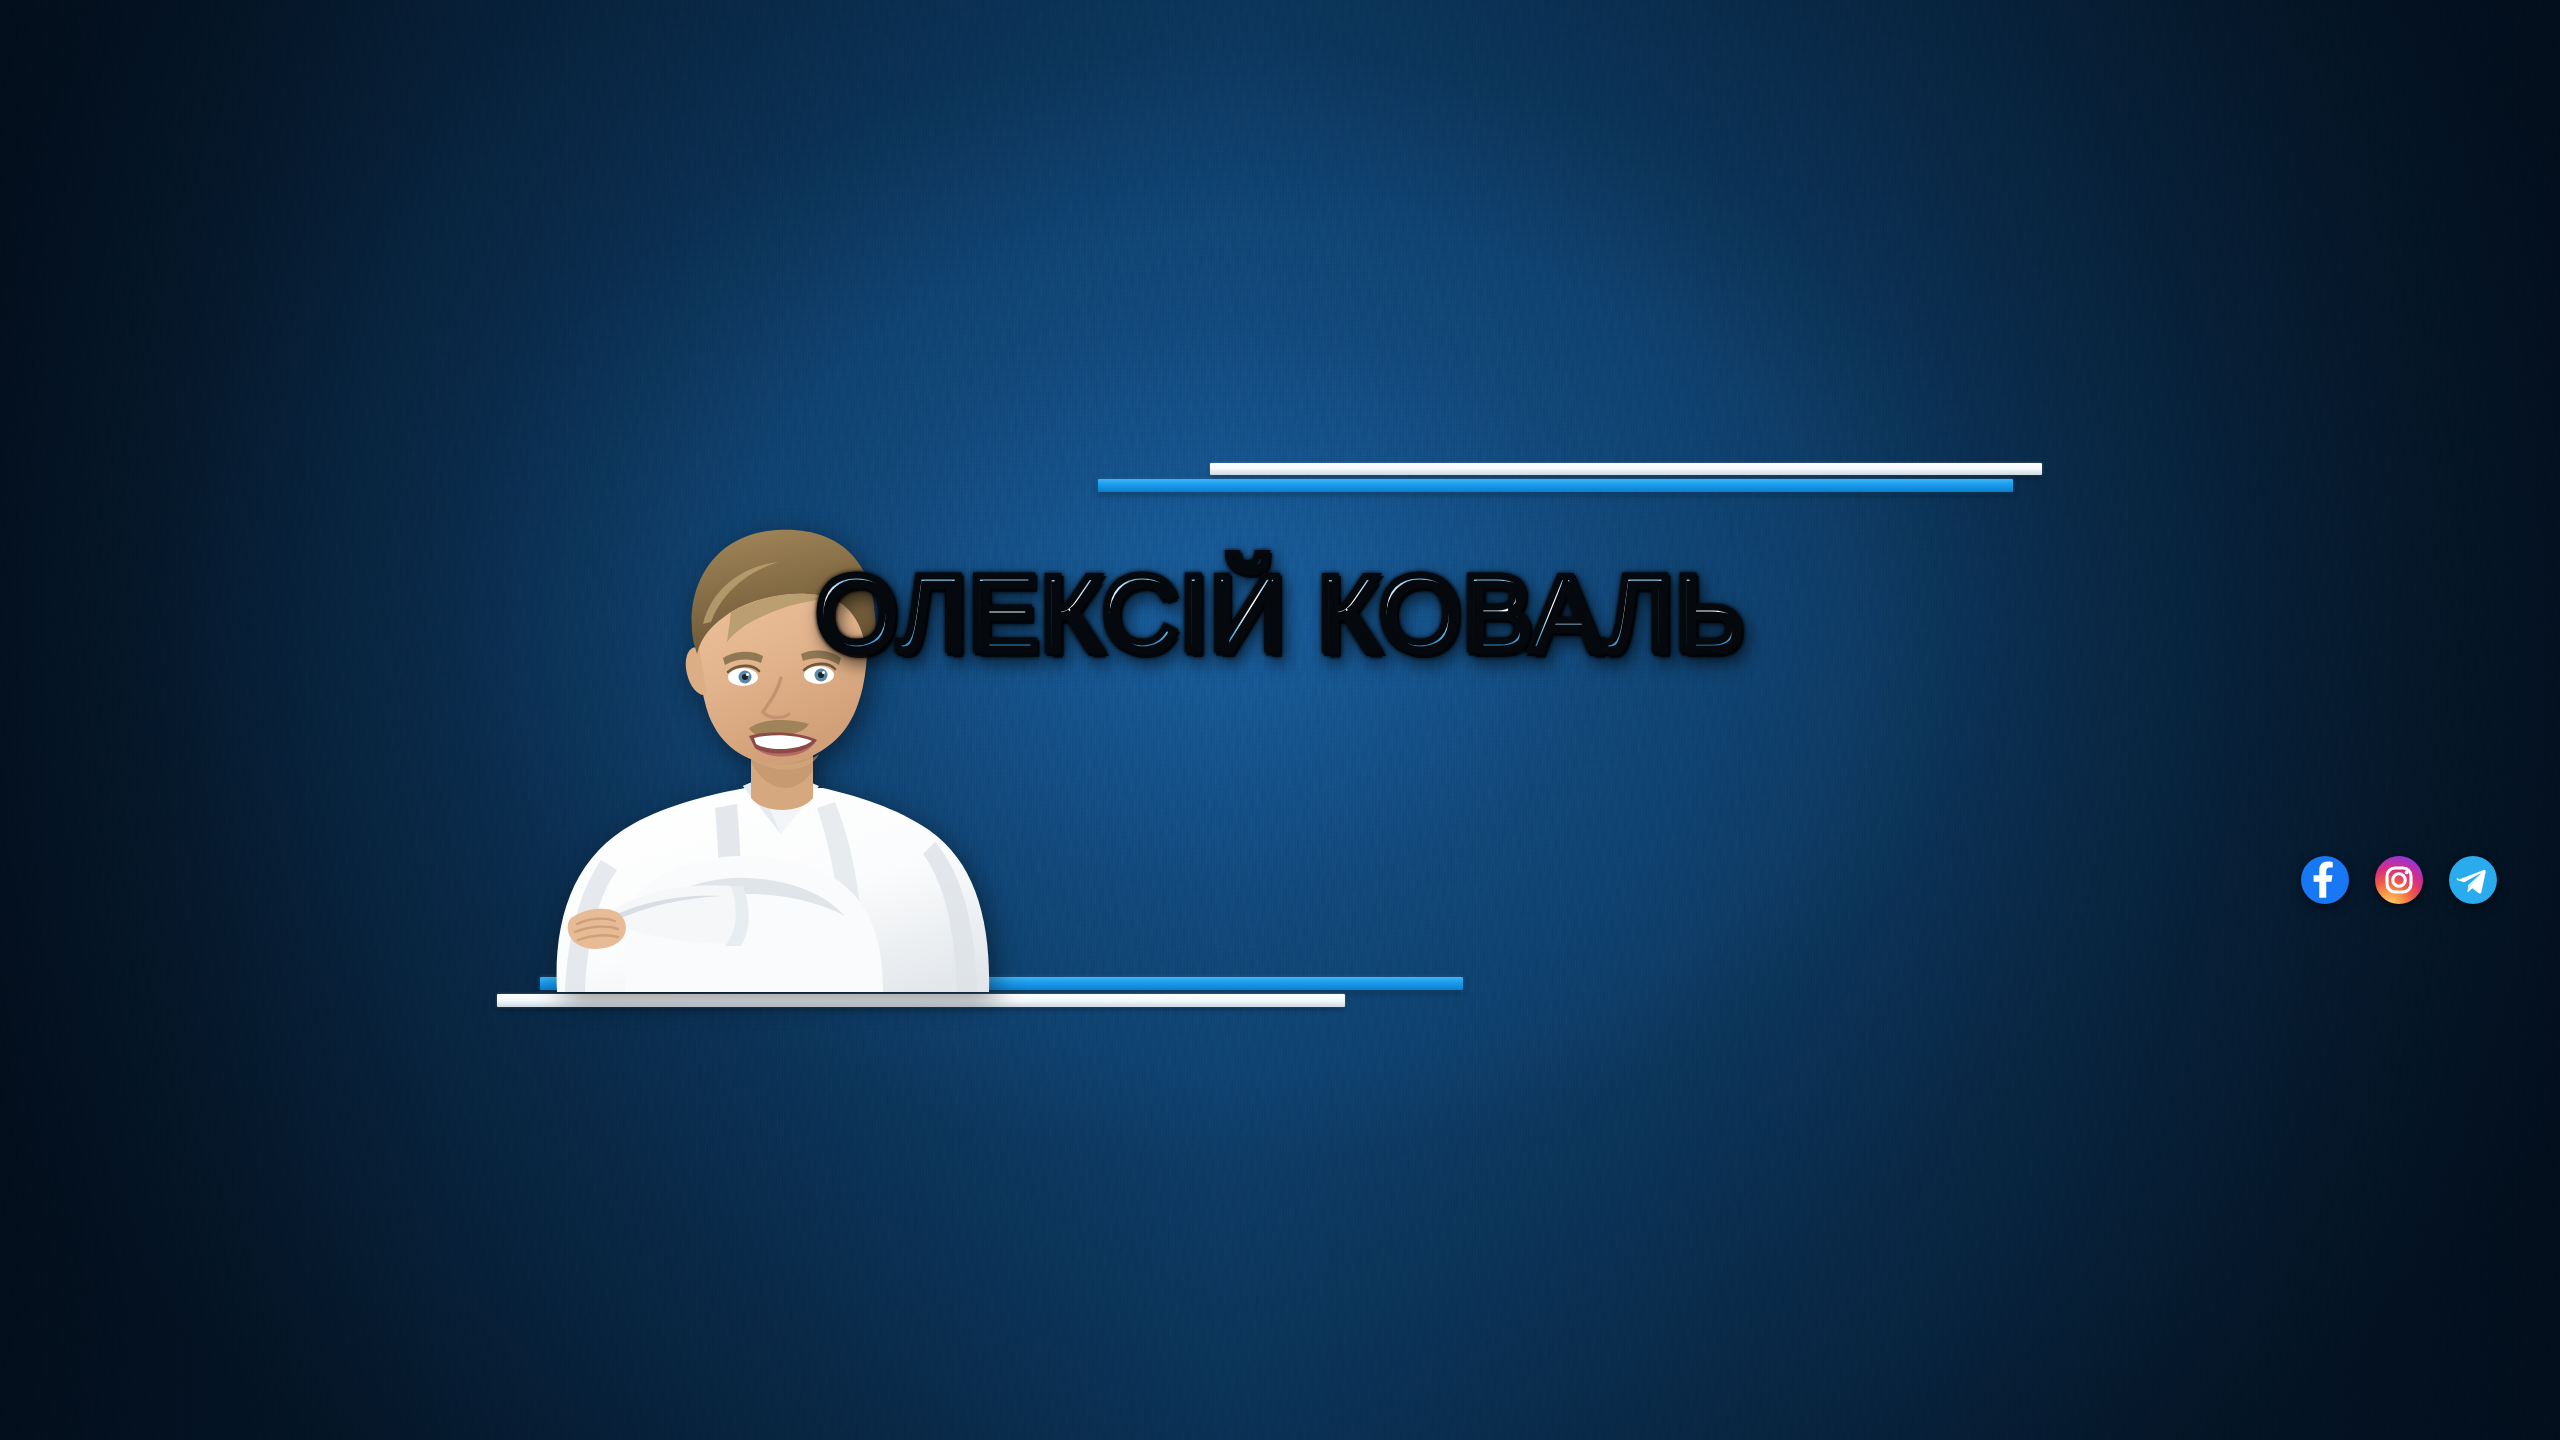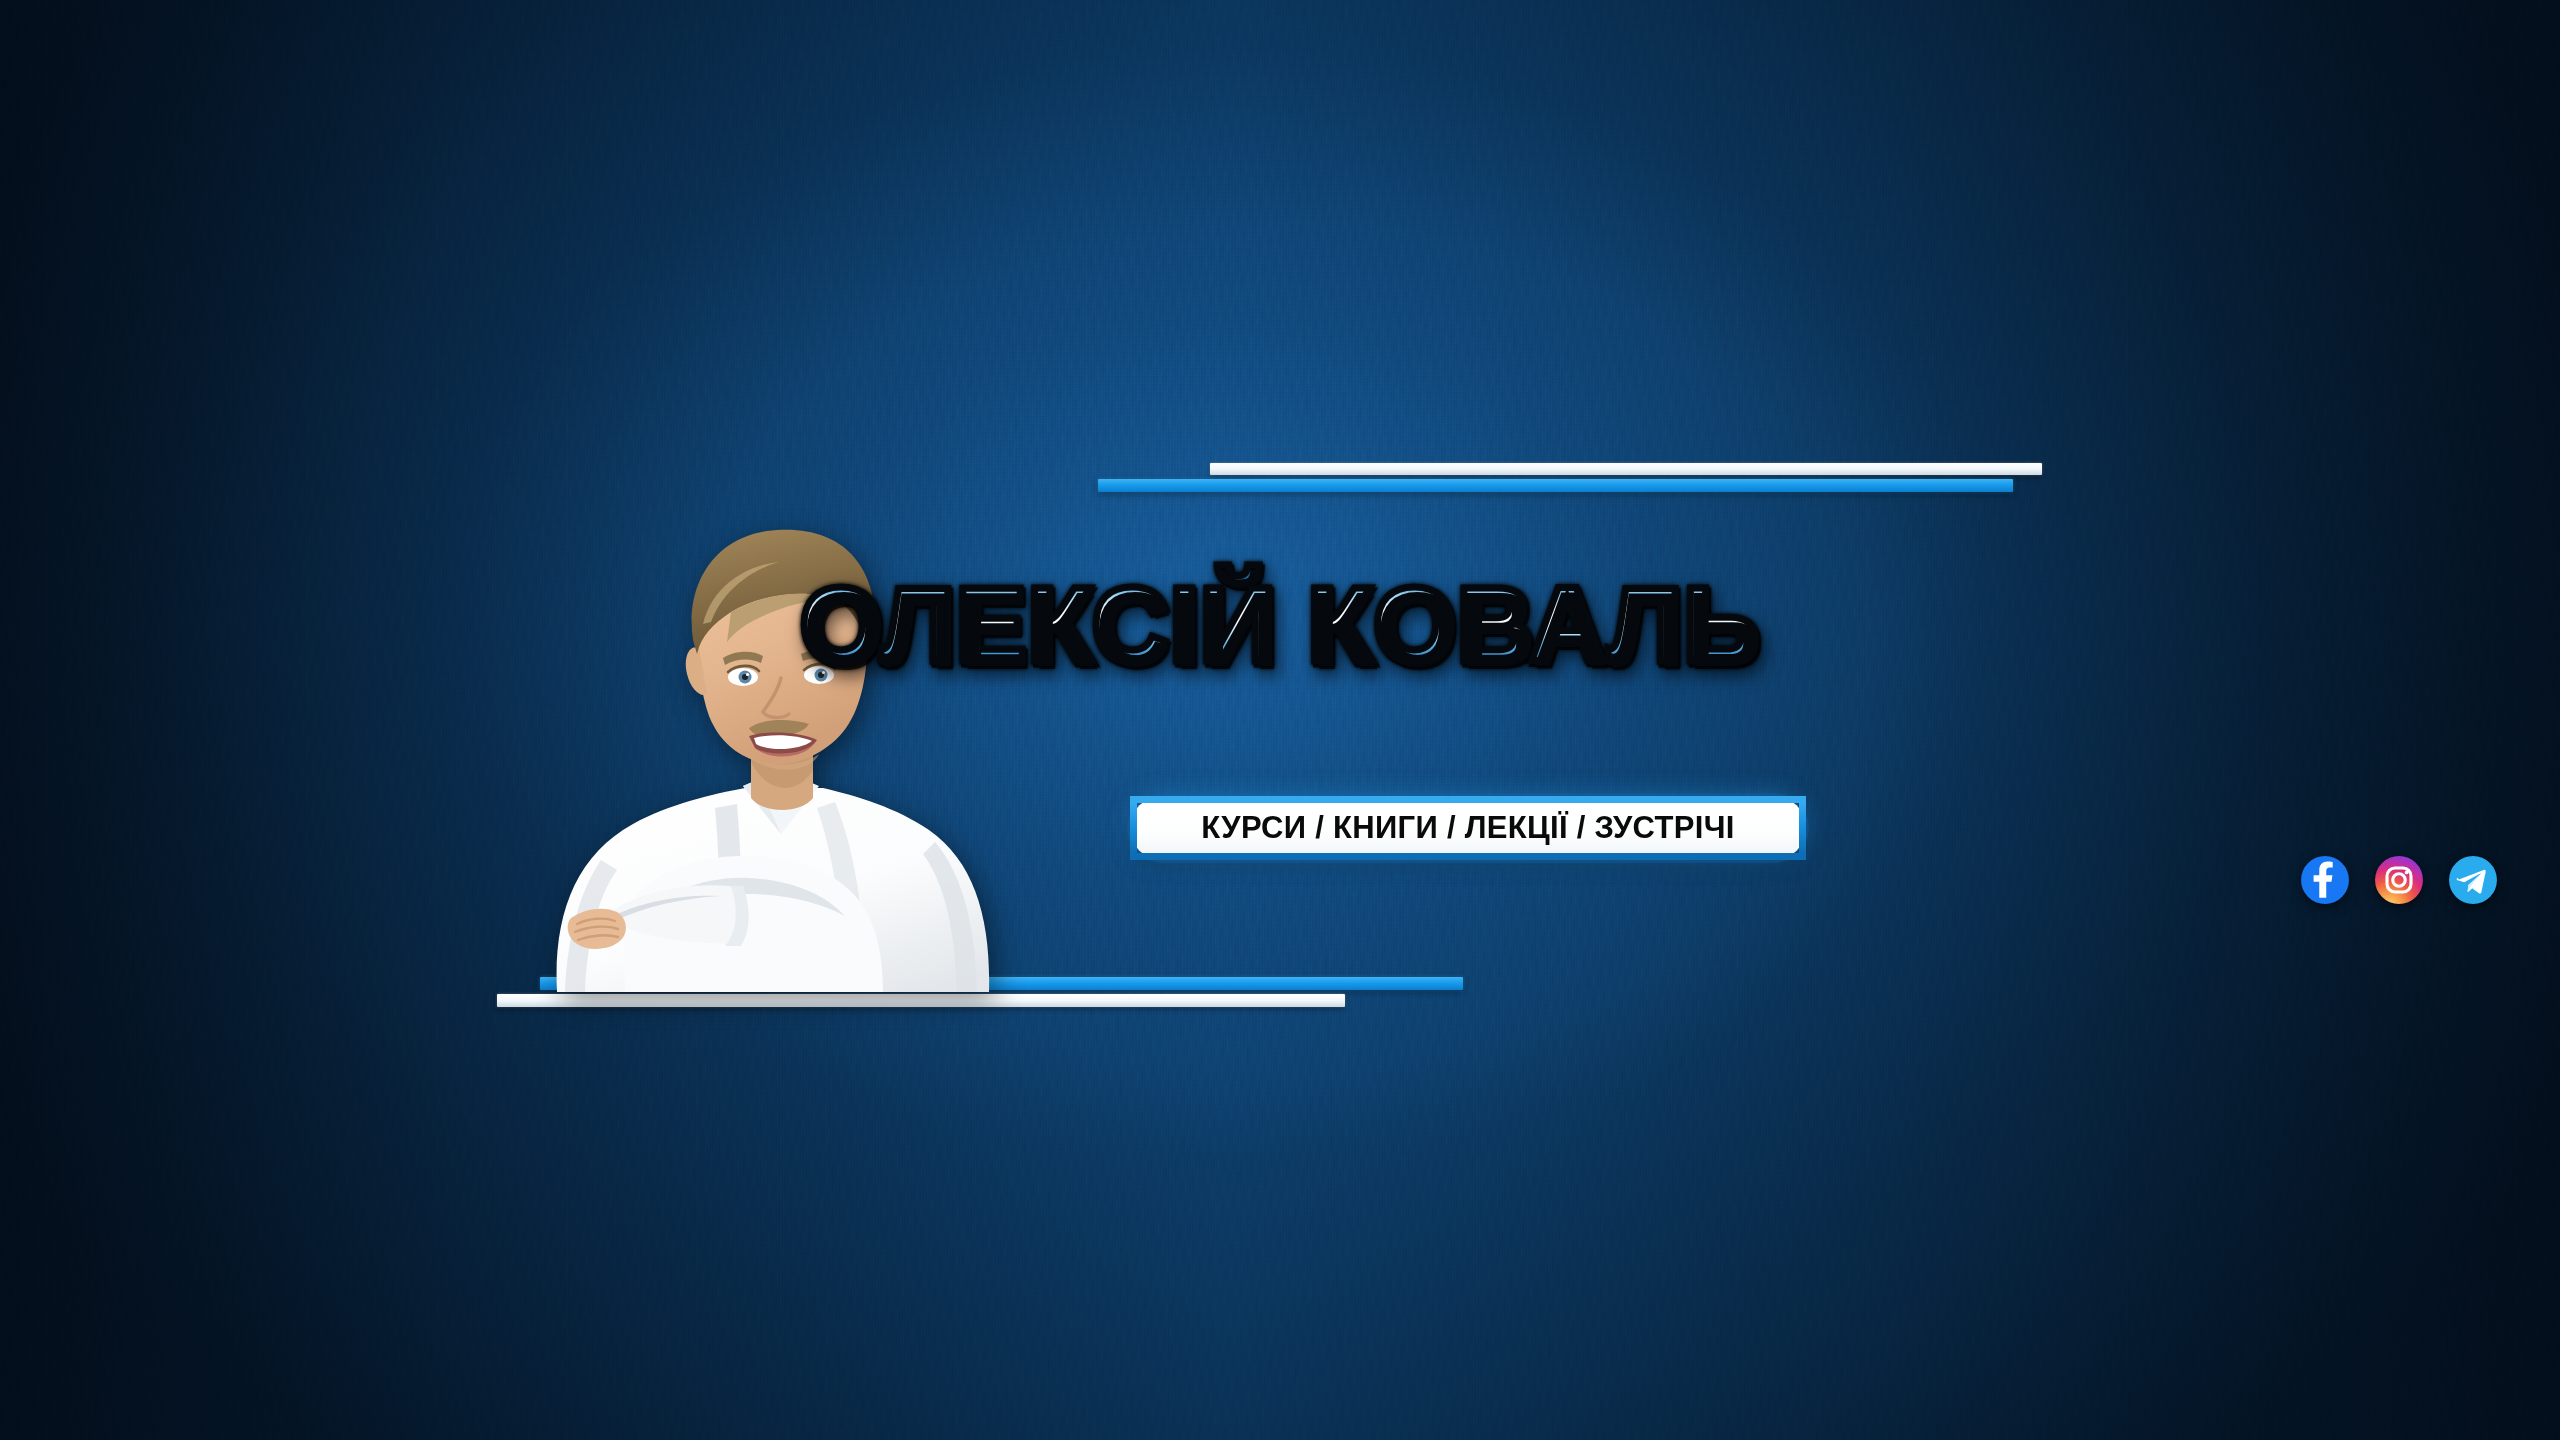--- a/index.html
+++ b/index.html
@@ -78,25 +78,25 @@
     position: absolute;
     left: 0; right: 0;
     top: 555px;
     text-align: center;
     pointer-events: none;
   }
   #brand-title {
     position: relative;
     display: inline-block;
     font-family: "Liberation Sans", sans-serif;
-    font-weight: bold;
+    font-weight: normal;
     font-size: 106px;
     letter-spacing: 1px;
     line-height: 1.0;
-    margin: 16px;
+    margin: 4px;
     padding: 0 0 4px 0;
     background: linear-gradient(180deg,
         #0f3f69 0%,
         #2d84c4 9%,
         #9fd4f2 22%,
         #ffffff 38%,
         #f2fbff 48%,
         #bfe4f8 56%,
         #5fb0e2 68%,
         #2f86c6 80%,
@@ -288,23 +288,20 @@
     <path d="M70 420 C84 414 102 413 113 417" stroke="#cf9f77" stroke-width="2.4" fill="none" stroke-linecap="round"></path>
     <path d="M73 428 C86 423 102 422 113 425" stroke="#cf9f77" stroke-width="2.4" fill="none" stroke-linecap="round"></path>
 
     <path d="M226 374 C234 398 232 420 220 434 L236 434 C246 418 246 396 238 374 Z" fill="#e8edf1"></path>
   </svg>
 
   <div id="title-block">
     <h1 id="brand-title" data-shadowtext="ОЛЕКСІЙ КОВАЛЬ">ОЛЕКСІЙ КОВАЛЬ</h1>
   </div>
 
-  <div id="cta-button">
-    <span id="cta-button-label">КУРСИ / КНИГИ / ЛЕКЦІЇ / ЗУСТРІЧІ</span>
-  </div>
 
   <div id="social-bar">
 
     <svg class="social-icon" viewBox="0 0 48 48">
       <circle cx="24" cy="24" r="23" fill="#1877f2"></circle>
       <path d="M30.2 25.6l0.95-6.2h-5.95v-4.03c0-1.7 0.83-3.35 3.5-3.35h2.7V6.75
                S28.95 6.3 26.6 6.3c-4.9 0-8.1 2.97-8.1 8.35v4.75h-5.45v6.2h5.45V41h6.7V25.6z" fill="#ffffff"></path>
     </svg>
 
     <svg class="social-icon" viewBox="0 0 48 48">

